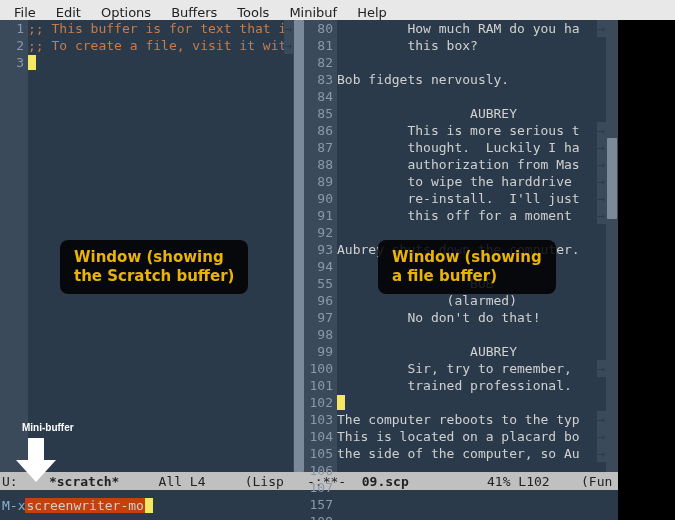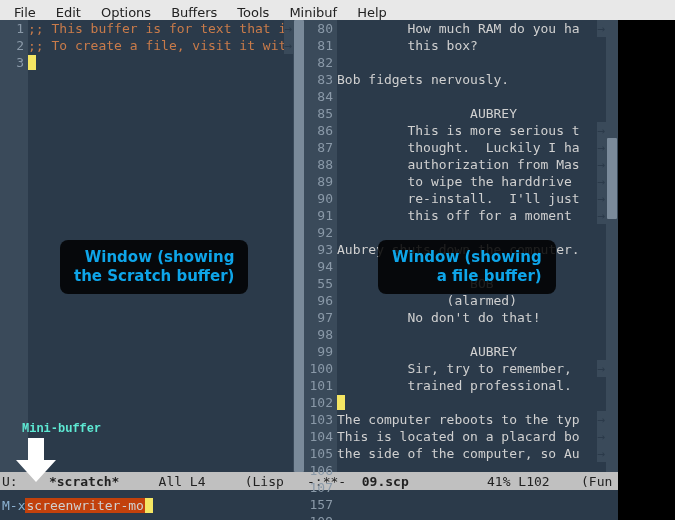--- a/index.html
+++ b/index.html
@@ -110,35 +110,35 @@
   }
   .thumb {
     position: absolute;
     left: 1px; right: 1px;
     background: #7a8a9a;
     border-radius: 1px;
   }
   .callout {
     position: absolute;
     background: rgba(0,0,0,0.85);
-    color: #0ea5e9;
+    color: #eab308;
     font-family: "DejaVu Sans", Arial, sans-serif;
     font-size: 15px;
     font-weight: bold;
     padding: 8px 14px;
     border-radius: 8px;
-    text-align: right;
+    text-align: left;
     line-height: 1.25;
     pointer-events: none;
   }
   .label-mini {
     position: absolute;
-    color: #5eead4;
-    font-family: Liberation Mono, monospace;
-    font-size: 12px;
+    color: #ffffff;
+    font-family: Liberation Sans, sans-serif;
+    font-size: 10px;
     font-weight: bold;
   }
   .arrow {
     position: absolute;
     width: 48px;
     height: 48px;
   }
   .line { height: 17px; position: relative; }
 </style>
 </head>

